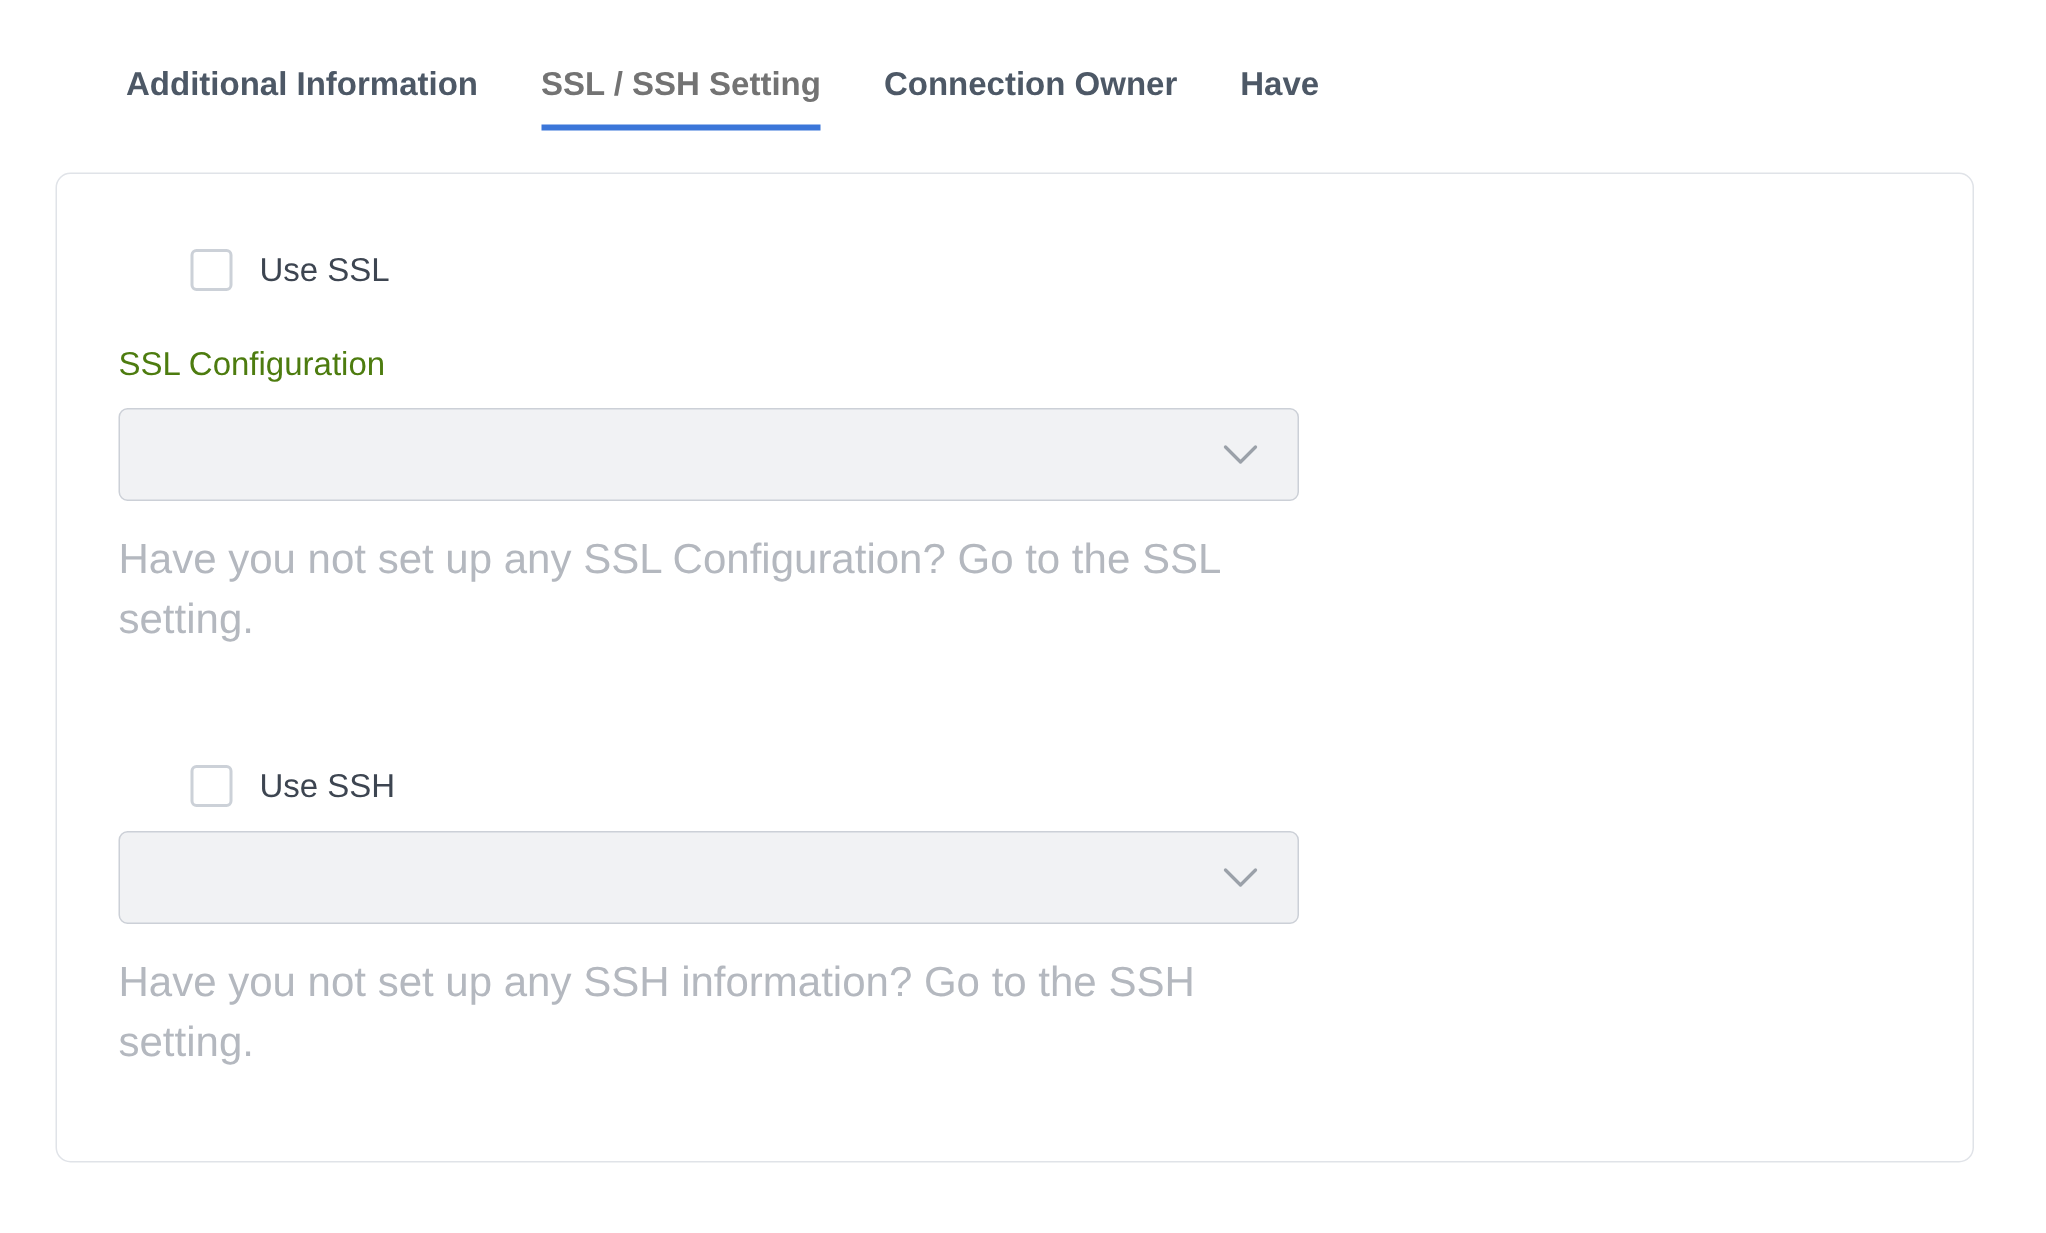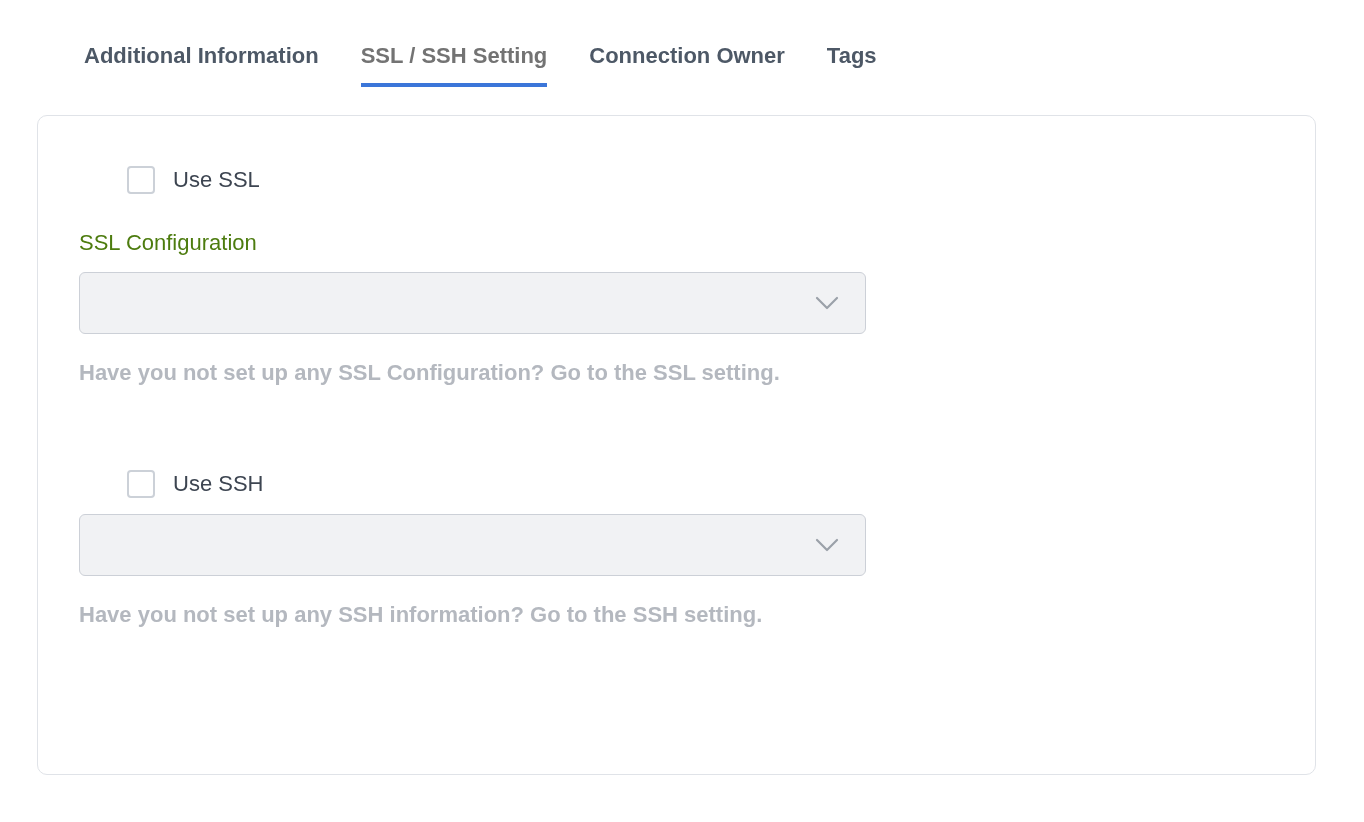--- a/index.html
+++ b/index.html
@@ -92,34 +92,34 @@
     flex: 1;
     font-size: 22px;
     color: #3d4551;
     padding-left: 20px;
   }
   .chevron svg { display: block; }
 
   .helper {
     margin-top: 19px;
     width: 740px;
-    font-size: 22px;
+    font-size: 28px;
     line-height: 40px;
     color: #b4b8bf;
-    font-weight: 700;
+    font-weight: 400;
   }
 </style>
 </head>
 <body>
 
 <nav class="tab-bar">
   <div class="tab">Additional Information</div>
   <div class="tab active">SSL / SSH Setting</div>
   <div class="tab">Connection Owner</div>
-  <div class="tab">Tags</div>
+  <div class="tab">Have</div>
 </nav>
 
 <section class="card">
 
   <div class="section">
     <div class="checkbox-row">
       <span class="checkbox" role="checkbox" aria-checked="false"></span>
       <span class="checkbox-label">Use SSL</span>
     </div>
 

